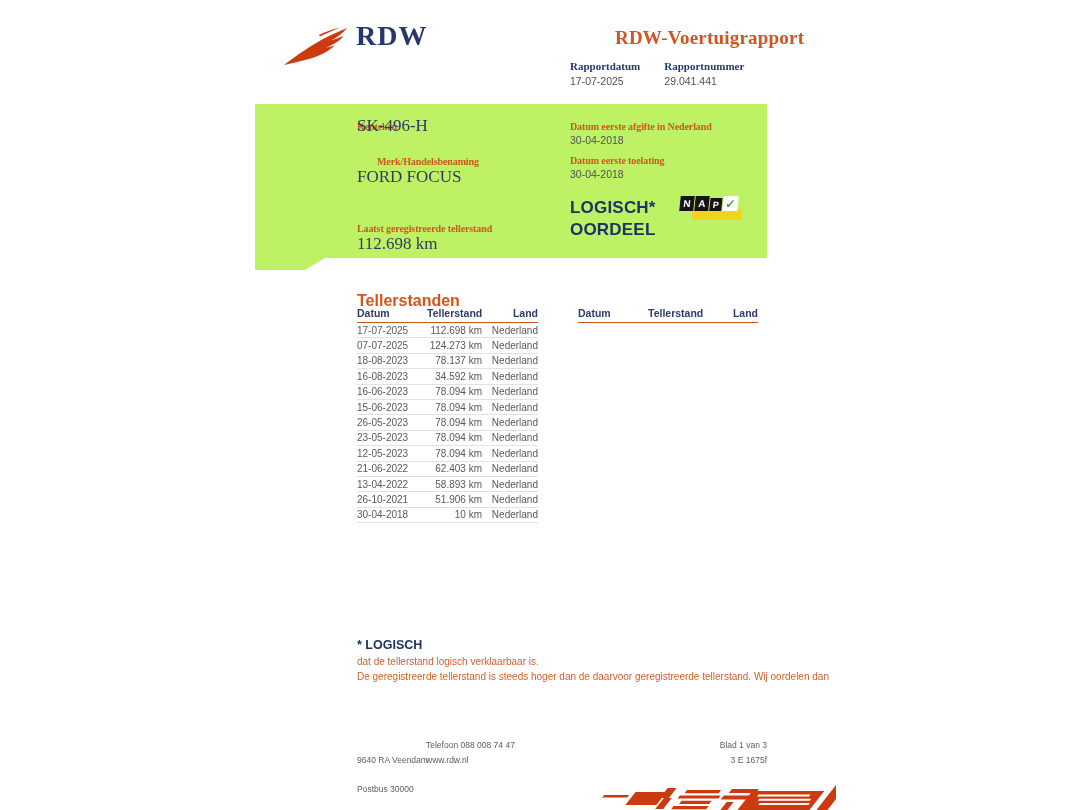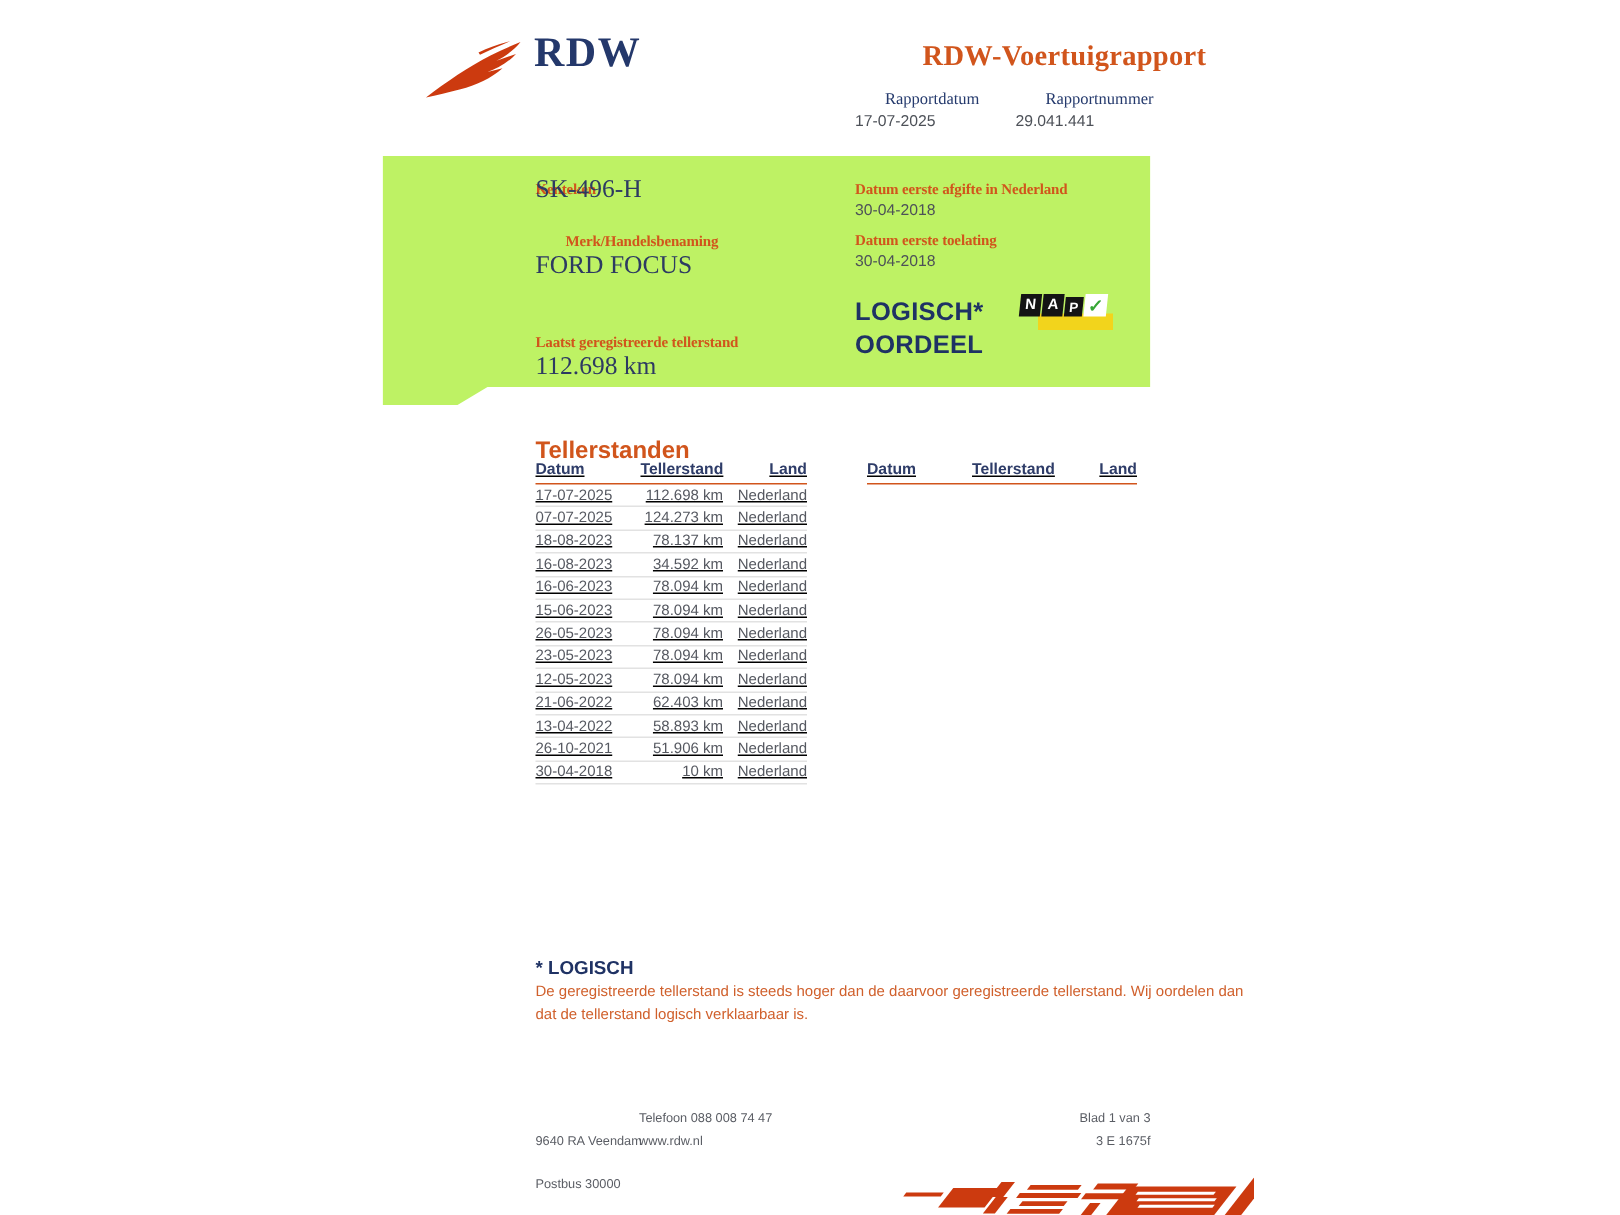--- a/index.html
+++ b/index.html
@@ -6,21 +6,21 @@
   body { background:#fff; font-family:"Liberation Sans", sans-serif; }
   .page { position:relative; width:1080px; height:810px; background:#ffffff; overflow:hidden; }
 
   
   .logo-feather { position:absolute; left:283px; top:24px; width:66px; height:44px; }
   .logo-text { position:absolute; left:356px; top:20px; font-family:"Liberation Serif", serif;
                font-weight:bold; font-size:28px; color:#24386b; letter-spacing:1px; }
   .doc-title { position:absolute; left:570px; top:27px; font-family:"Liberation Serif", serif;
                font-weight:bold; font-size:19px; color:#d1551c; letter-spacing:0.2px;margin-left:45px; }
   .report-meta { position:absolute; left:570px; top:60px; display:flex; gap:24px; }
-  .meta-label { font-family:"Liberation Serif", serif; font-weight:normal; font-size:11px; color:#253a6d;margin-left:20px; }
+  .meta-label { font-family:"Liberation Serif", serif; font-weight:bold; font-size:11px; color:#253a6d; }
   .meta-value { font-size:10.5px; color:#4d5158; margin-top:3px; }
 
   
   .panel { position:absolute; left:255px; top:104px; width:512px; height:166px; background:#bef264;
            clip-path:polygon(0 0, 512px 0, 512px 154px, 70px 154px, 50px 166px, 0 166px); }
   .p-label { position:absolute; font-family:"Liberation Serif", serif; font-weight:bold;
              font-size:10px; color:#d1551c; letter-spacing:-0.1px; }
   .p-value-lg { position:absolute; font-family:"Liberation Serif", serif; font-size:17px; color:#2d3a62; }
   .p-value-sm { position:absolute; font-size:10.5px; color:#4d5158; }
   .oordeel { position:absolute; left:315px; top:93px; font-weight:bold; font-size:17px;
@@ -31,21 +31,21 @@
   .nap-yellow { position:absolute; left:12px; top:13px; width:50px; height:11px; background:#f2d41c; }
   .nap-tiles { position:absolute; left:0; top:0; display:flex; gap:1px; transform:skewX(-6deg); }
   .nap-tile { width:14px; height:15px; background:#141414; color:#fff; font-weight:bold; font-size:10px;
               display:flex; align-items:center; justify-content:center; }
   .nap-tile.small { width:12px; height:13px; margin-top:2px; font-size:9px; }
   .nap-tile.check { background:#fff; color:#36a635; font-size:12px; width:15px; }
 
   
   .section-title { position:absolute; left:357px; top:292px; font-family:Liberation Sans, sans-serif;
                    font-weight:bold; font-size:16px; color:#d1551c; }
-  .t-table { position:absolute; top:307px;text-decoration:underline; }
+  .t-table { position:absolute; top:307px; }
   .t-table.left { left:357px; width:181px; }
   .t-table.right { left:578px; width:180px; }
   .t-head { display:flex; align-items:baseline; padding-bottom:3px; border-bottom:1.5px solid #d1551c;
             font-weight:bold; font-size:10.5px; color:#2e3c68; }
   .t-row { display:flex; align-items:center; height:15.4px; border-bottom:1px solid #e2e2e2;
            font-size:10px; color:#555860; }
   .c0 { width:70px; text-align:left; }
   .c1 { width:55px; text-align:right; }
   .c2 { flex:1; text-align:right; }
 
@@ -191,22 +191,22 @@
   <div class="t-table right">
     <div class="t-head">
       <span class="c0">Datum</span>
       <span class="c1">Tellerstand</span>
       <span class="c2">Land</span>
     </div>
   </div>
 
   <div class="footnote-title">* LOGISCH</div>
   <div class="footnote-text">
+    <div>dat de tellerstand logisch verklaarbaar is.</div>
     <div>De geregistreerde tellerstand is steeds hoger dan de daarvoor geregistreerde tellerstand. Wij oordelen dan</div>
-    <div>dat de tellerstand logisch verklaarbaar is.</div>
   </div>
 
   <div class="footer-text" style="left:357px; top:784px;">Postbus 30000</div>
   <div class="footer-text" style="left:357px; top:755px;">9640 RA Veendam</div>
   <div class="footer-text" style="left:426px; top:740px;">Telefoon 088 008 74 47</div>
   <div class="footer-text" style="left:426px; top:755px;">www.rdw.nl</div>
   <div class="footer-text f-right" style="left:657px; top:740px;">Blad 1 van 3</div>
   <div class="footer-text f-right" style="left:657px; top:755px;">3 E 1675f</div>
 
   <svg class="stripes" viewBox="0 0 258 25" xmlns="http://www.w3.org/2000/svg" preserveAspectRatio="none">

